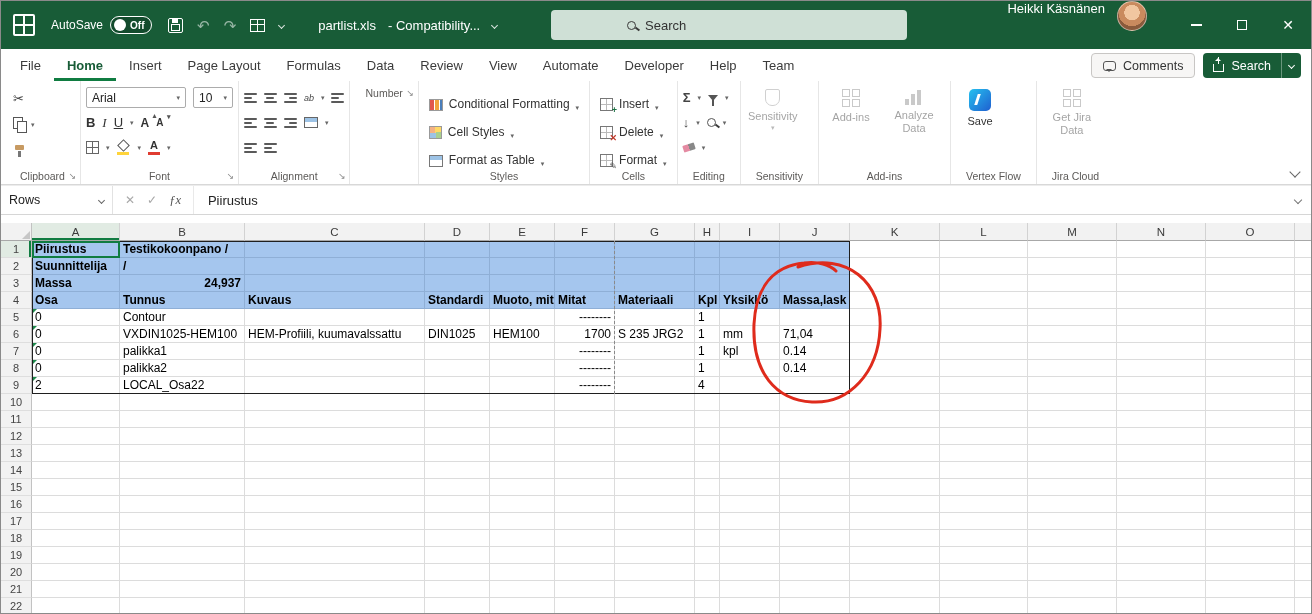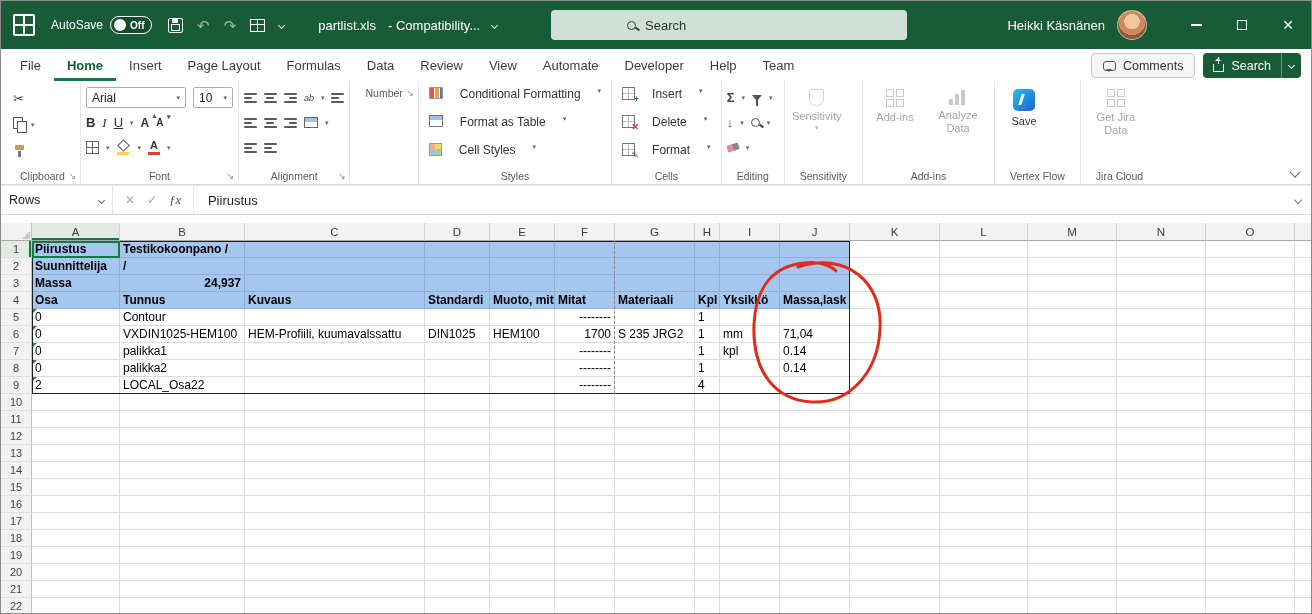--- a/index.html
+++ b/index.html
@@ -24,21 +24,21 @@
 .floppy::after{content:"";position:absolute;bottom:1px;left:2px;width:7px;height:5px;border:1.2px solid #fff}
 .minigrid{width:15px;height:13px;border:1.4px solid #fff;background:linear-gradient(#fff,#fff) 50% 0/1.4px 100% no-repeat,linear-gradient(#fff,#fff) 0 50%/100% 1.4px no-repeat}
 .chev{width:7px;height:7px;border-right:1.6px solid #fff;border-bottom:1.6px solid #fff;transform:rotate(45deg);display:inline-block}
 .chev.sm{width:5px;height:5px;opacity:.85}
 .fname{display:flex;align-items:center;gap:12px;font-size:13px;margin-left:12px}
 .searchbox{position:absolute;left:550px;top:9px;width:356px;height:30px;border-radius:4px;background:#cfe0d6;display:flex;align-items:center;padding-left:76px;gap:9px}
 .mag{width:9px;height:9px;border:1.7px solid #3a3a3a;border-radius:50%;position:relative}
 .mag::after{content:"";position:absolute;width:5px;height:1.7px;background:#3a3a3a;right:-5px;bottom:-1px;transform:rotate(38deg)}
 .searchbox input{border:none;background:transparent;font-size:13px;color:#2b2b2b;outline:none;font-family:"Liberation Sans",sans-serif;width:200px}
 .searchbox input::placeholder{color:#333;opacity:1}
-.tb-right{margin-left:auto;display:flex;align-items:center;height:100%}
+.tb-right{margin-left:auto;display:flex;align-items:flex-start;height:100%}
 .uname{font-size:13px;margin-right:12px}
 .avatar{width:30px;height:30px;border-radius:50%;background:radial-gradient(circle at 50% 38%,#f1c6a0 0 34%,#c98a5e 35% 60%,#8a5a3b 61%);margin-right:26px;border:1px solid rgba(255,255,255,.5)}
 .winbtn{width:46px;height:48px;display:flex;align-items:center;justify-content:center}
 .ic-min{width:11px;height:1.6px;background:#fff}
 .ic-max{width:10px;height:10px;border:1.4px solid #fff}
 .ic-close{font-size:14px;color:#fff}
 
 
 .tabrow{position:absolute;top:48px;left:0;right:0;height:32px;background:#fff;display:flex;align-items:stretch;padding-left:6px}
 .tab{display:flex;align-items:center;padding:0 13px;font-size:13px;color:#3b3b3b;cursor:default}
@@ -96,21 +96,21 @@
 .li i{display:block;height:2px;background:#5a5a5a;border-radius:1px;width:100%;align-self:flex-start}
 .li i:nth-child(2){width:8px}
 .li.c i{align-self:center}.li.r i{align-self:flex-end}
 .mergebox{width:14px;height:11px;border:1px solid #666;background:linear-gradient(#9DC3E6 0 0) 0 0/100% 4px no-repeat}
 .orient{font-size:9px;font-style:italic;color:#444}
 .money{min-width:16px;height:11px;border:1px solid #666;border-radius:1px;font-size:8px;display:flex;align-items:center;justify-content:center;color:#555}
 .decb{font-size:8.5px;color:#555;letter-spacing:0}
 .cf{width:14px;height:12px;background:linear-gradient(90deg,#e2574c 0 4px,#fff 4px 5px,#f2a33c 5px 9px,#fff 9px 10px,#4a7ebb 10px 14px);border:1px solid #999}
 .ft{width:14px;height:12px;border:1px solid #777;background:linear-gradient(#9DC3E6 0 4px,#fff 4px)}
 .cs{width:13px;height:13px;border:1px solid #999;background:conic-gradient(#ffd966 0 25%,#a9d08e 0 50%,#9dc3e6 0 75%,#f4b183 0)}
-.mbtn{height:24px;display:flex;align-items:flex-start;gap:17px;padding:0 5px;font-size:12px;color:#333;white-space:nowrap}
+.mbtn{height:24px;display:flex;align-items:flex-end;gap:6px;padding:0 5px;font-size:12px;color:#333;white-space:nowrap}
 .cgrid{width:13px;height:13px;border:1px solid #777;background:linear-gradient(#bbb,#bbb) 50% 0/1px 100% no-repeat,linear-gradient(#bbb,#bbb) 0 50%/100% 1px no-repeat;position:relative}
 .badge{position:absolute;right:-5px;bottom:-5px;font-size:9px;font-weight:700;line-height:1}
 .badge.ins{color:#1E7145}.badge.del{color:#C0392B}.badge.fmt{color:#555;font-weight:400}
 .funnel{width:0;height:0;border-left:5px solid transparent;border-right:5px solid transparent;border-top:6px solid #555;position:relative}
 .funnel::after{content:"";position:absolute;left:-1px;top:-1px;width:2px;height:6px;background:#555}
 .eraser{width:12px;height:7px;background:linear-gradient(90deg,#e48aa2 50%,#888 50%);transform:rotate(-18deg);border-radius:1px}
 .shield{width:15px;height:17px;border:1.6px solid #999;border-radius:2px 2px 7px 7px}
 .ai{width:18px;height:18px;display:grid;grid-template-columns:1fr 1fr;gap:2px}
 .ai i{border:1.3px solid #888;display:block}
 .bars{width:18px;height:16px;display:flex;align-items:flex-end;gap:2px}
@@ -360,27 +360,27 @@
 
   <div class="rgroup">
     <div class="rg-content">
       <div class="stack">
         <div class="mbtn">
             <span class="cf"></span>
             <span>Conditional Formatting</span>
             <span class="car">▾</span>
           </div>
         <div class="mbtn">
+            <span class="cs"></span>
+            <span>Cell Styles</span>
+            <span class="car">▾</span>
+          </div>
+        <div class="mbtn">
             <span class="ft"></span>
             <span>Format as Table</span>
-            <span class="car">▾</span>
-          </div>
-        <div class="mbtn">
-            <span class="cs"></span>
-            <span>Cell Styles</span>
             <span class="car">▾</span>
           </div>
       </div>
     </div>
     <div class="rg-label">
         <span>Styles</span>
       </div>
   </div>
 
   <div class="rgroup">

